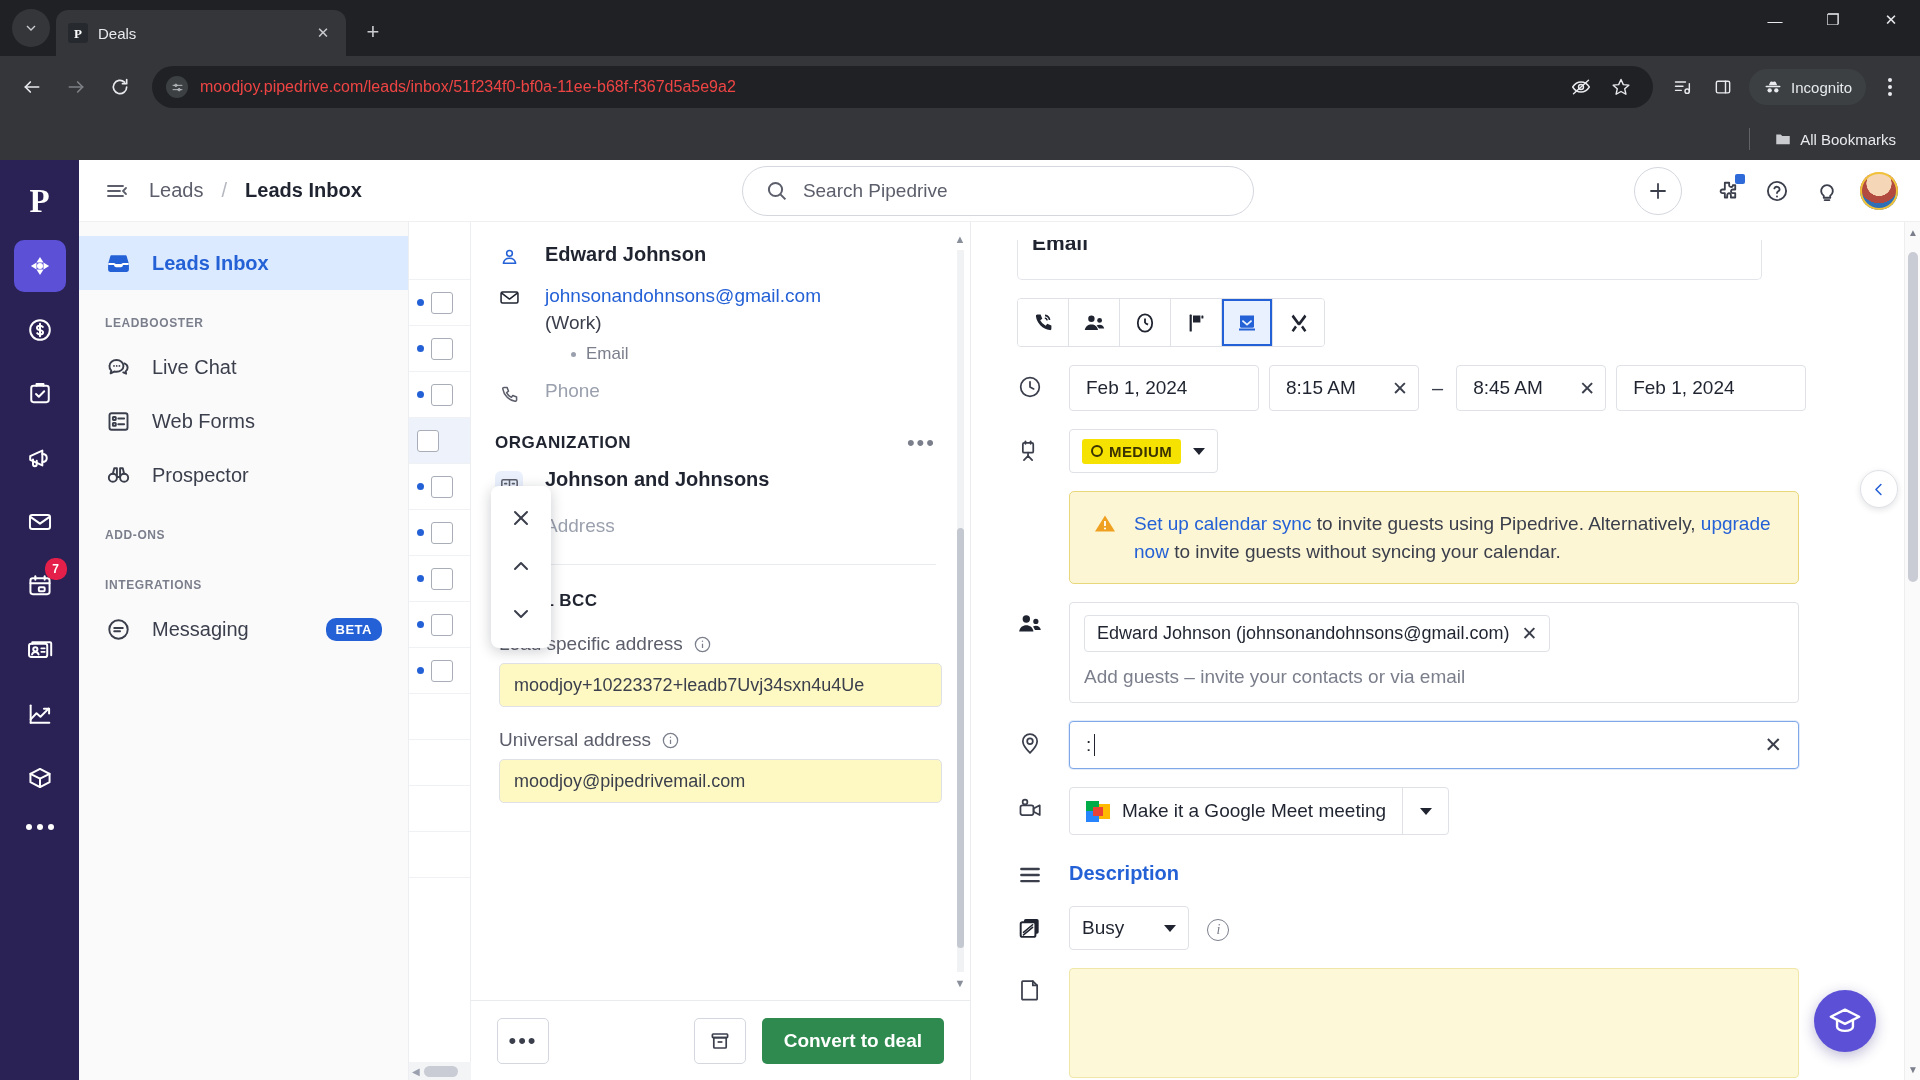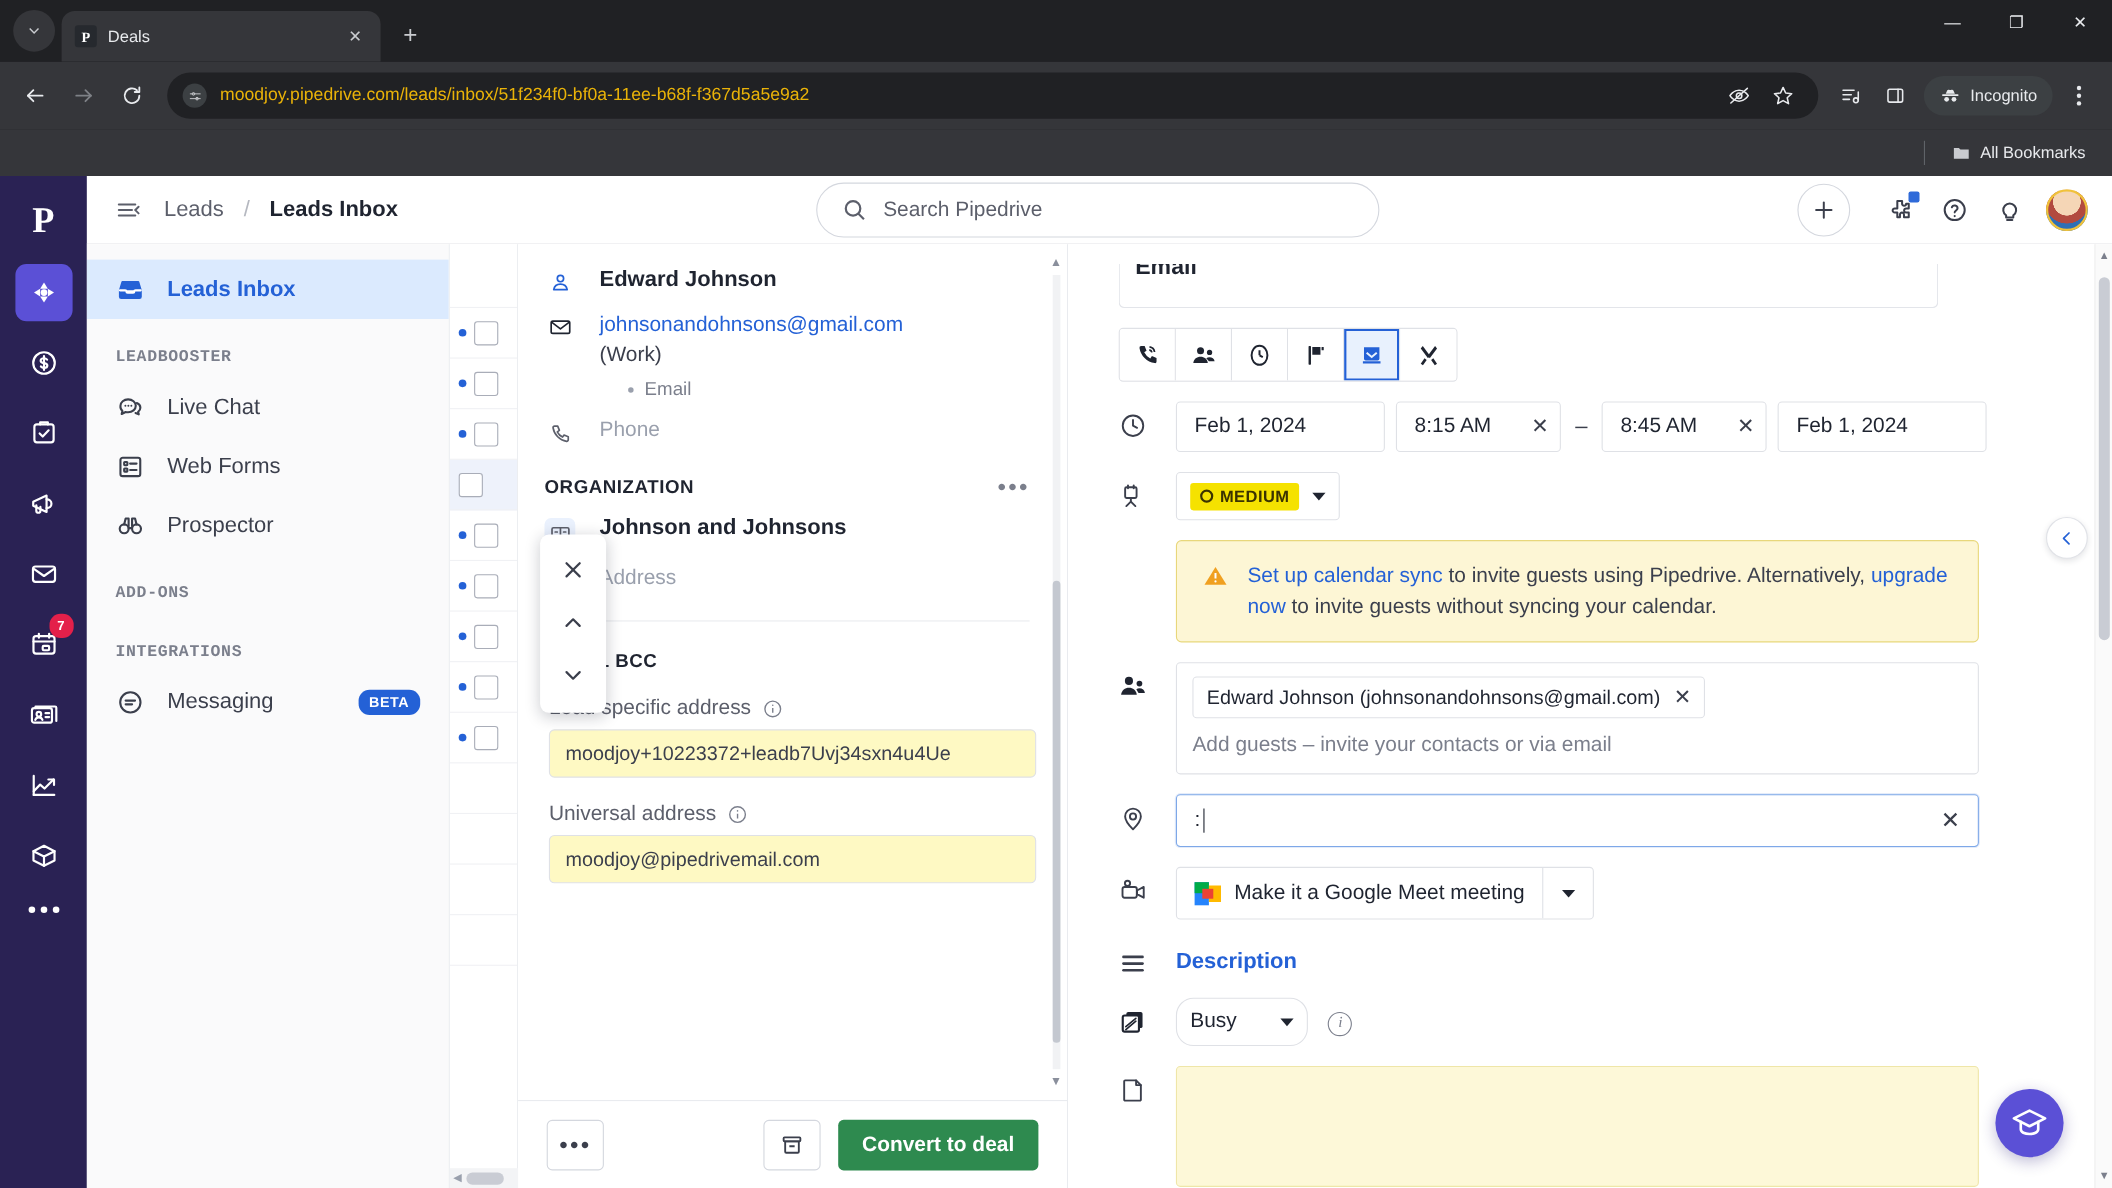--- a/index.html
+++ b/index.html
@@ -33,21 +33,21 @@
   .toolbar { height: 62px; background:#35363a; display:flex; align-items:center; padding:0 12px; gap:4px; }
   .nav-btn { width:40px;height:40px;border-radius:50%;display:flex;align-items:center;justify-content:center;cursor:pointer;}
   .nav-btn svg { width:20px;height:20px;fill:none;stroke:#e8eaed;stroke-width:2;stroke-linecap:round;stroke-linejoin:round;}
   .nav-btn.disabled svg { stroke:#7e8186; }
   .omnibox {
     flex:1; height:42px; background:#202124; border-radius:21px; margin:0 8px;
     display:flex; align-items:center; padding:0 14px; gap:12px; min-width:0;
   }
   .omni-icon { width:22px;height:22px;border-radius:50%;background:#3c4043;display:flex;align-items:center;justify-content:center;flex:none;}
   .omni-icon svg{width:13px;height:13px;stroke:#c9cbcf;fill:none;stroke-width:1.6;}
-  .omni-url { color:#eab308; font-size:16px; white-space:nowrap; overflow:hidden; text-overflow:ellipsis; flex:1;}
+  .omni-url { color:#ef4444; font-size:16px; white-space:nowrap; overflow:hidden; text-overflow:ellipsis; flex:1;}
   .omni-right { display:flex; align-items:center; gap:4px; }
   .tb-icon { width:36px;height:36px;border-radius:50%;display:flex;align-items:center;justify-content:center;cursor:pointer;}
   .tb-icon svg { width:20px;height:20px; fill:none; stroke:#e8eaed; stroke-width:1.7; stroke-linecap:round; stroke-linejoin:round;}
   .incognito-pill {
     height:36px; background:#3c4043; border-radius:18px; display:flex;align-items:center;
     gap:8px; padding:0 14px; color:#e8eaed; font-size:15px; cursor:pointer; margin-left:4px;
   }
   .incognito-pill svg { width:20px;height:20px;fill:#e8eaed;}
   .kebab { width:36px;height:36px;display:flex;flex-direction:column;align-items:center;justify-content:center;gap:3px;cursor:pointer;margin-left:2px;}
   .kebab i { width:4px;height:4px;border-radius:50%;background:#e8eaed;display:block;}
@@ -102,21 +102,21 @@
     box-shadow:0 0 0 2px #f0c23a inset;}
 
   .appbody { flex:1; display:flex; min-height:0; position:relative; }
 
   
   .navside { width:330px; background:#fafafb; border-right:1px solid #eceef1; padding-top:14px; flex:none; overflow:hidden;}
   .nav-item { height:54px; display:flex; align-items:center; gap:20px; padding:0 26px; cursor:pointer; color:#3b3f4c; font-size:20px;}
   .nav-item.active { background:#dbeafe; color:#2461d6; font-weight:700;}
   .nav-item svg { width:27px;height:27px; fill:none; stroke:currentColor; stroke-width:1.7; stroke-linecap:round; stroke-linejoin:round; flex:none;}
   .nav-item.active svg { stroke:#2461d6; }
-  .nav-group { font-size:15px; font-weight:700; color:#7b7f8c; letter-spacing:.6px; padding:26px 26px 10px 26px;font-family:Liberation Mono, monospace;}
+  .nav-group { font-size:12px; font-weight:700; color:#7b7f8c; letter-spacing:.6px; padding:26px 26px 10px 26px;}
   .beta-badge { margin-left:auto; background:#2461d6; color:#fff; font-size:13px; font-weight:700; border-radius:10px; padding:4px 10px; letter-spacing:.5px;}
 
   
   .liststrip { width:62px; background:#fff; border-right:1px solid #eceef1; flex:none; position:relative; }
   .lrow { height:46px; border-bottom:1px solid #f0f1f4; display:flex; align-items:center; gap:7px; padding-left:8px;}
   .lrow .bluedot { width:7px;height:7px;border-radius:50%;background:#2461d6; flex:none;}
   .lrow .cbx { width:22px;height:22px;border:1.6px solid #a9adb8;border-radius:3px; background:#fff; flex:none;}
   .lrow.head { height:58px; background:#fff; }
   .lrow.sel { background:#eef2fb; }
 
@@ -216,21 +216,21 @@
   .meetbtn .main{ display:flex; align-items:center; gap:12px; padding:0 16px; height:46px; font-size:19px; font-weight:400; color:#1f2430; cursor:pointer;}
   .meetbtn .arrow{ width:46px; border-left:1px solid #dfe1e6; display:flex;align-items:center;justify-content:center; cursor:pointer;}
   .gmeet-ico { width:24px;height:21px; position:relative; flex:none;}
   .gmeet-ico .g1{position:absolute;left:0;top:0;width:13px;height:21px;background:#2684fc;}
   .gmeet-ico .g2{position:absolute;left:0;top:0;width:13px;height:10px;background:#00ac47;}
   .gmeet-ico .g3{position:absolute;left:13px;top:3px;width:11px;height:15px;background:#ffba00;}
   .gmeet-ico .g4{position:absolute;left:7px;top:6px;width:10px;height:9px;background:#ea4335;}
 
   .desc-link { color:#2461d6; font-size:20px; font-weight:700; cursor:pointer; padding-top:9px; display:inline-block;}
 
-  .busy-select { border:1px solid #dfe1e6; border-radius:16px; height:44px; width:120px; display:inline-flex; align-items:center; justify-content:space-between; padding:0 12px; font-size:19px; color:#1f2430; cursor:pointer;}
+  .busy-select { border:1px solid #dfe1e6; border-radius:4px; height:44px; width:120px; display:inline-flex; align-items:center; justify-content:space-between; padding:0 12px; font-size:19px; color:#1f2430; cursor:pointer;}
   .info-ico { width:22px;height:22px;border:1.6px solid #7b7f8c;border-radius:50%; display:inline-flex; align-items:center; justify-content:center; color:#7b7f8c; font-size:14px; font-style:italic; font-family:"Liberation Serif",serif; margin-left:14px; cursor:pointer;}
 
   .notebox { background:#fdf8d8; border:1px solid #efe6a8; border-radius:4px; height:110px; max-width:730px;}
 
   
   .collapse-handle {
     position:absolute; right:22px; top:248px; width:38px;height:38px; border-radius:50%;
     background:#fff; border:1px solid #e0e2e7; box-shadow:0 2px 6px rgba(20,25,40,.12);
     display:flex; align-items:center; justify-content:center; cursor:pointer; z-index:20;
   }

